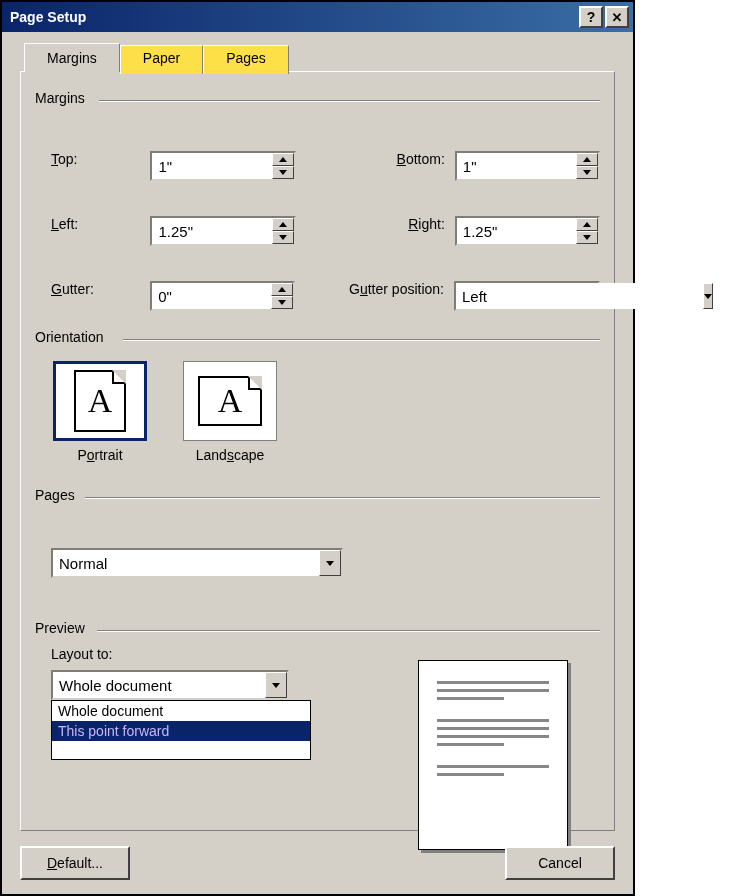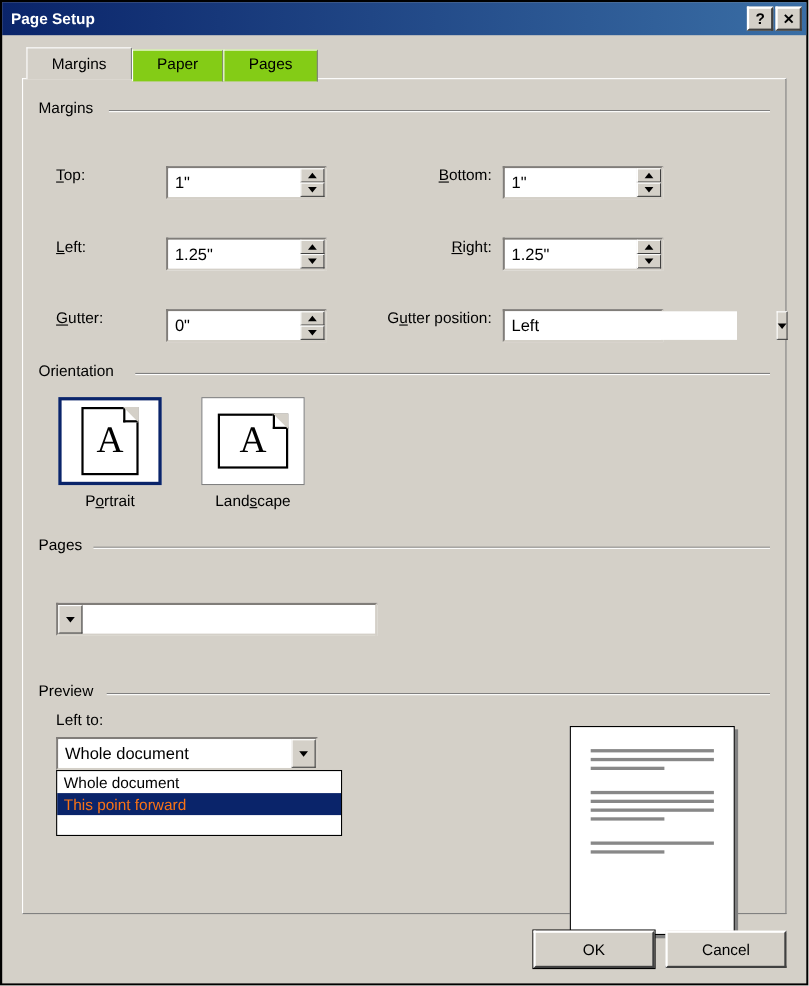--- a/index.html
+++ b/index.html
@@ -1,27 +1,27 @@
 <!DOCTYPE html>
 <html><head>
 <meta charset="utf-8">
 <style>
   * { box-sizing: border-box; font-family: Tahoma, Arial, sans-serif; font-size: 14px; }
   body { margin: 0; background: #fff; }
-  .window { width: 735px; height: 896px; border: 2px solid #000; background: #d4d0c8; position: relative; }
+  .window { width: 635px; height: 896px; border: 2px solid #000; background: #d4d0c8; position: relative; }
   .titlebar { height: 30px; background: linear-gradient(to right, #0a246a, #3a6ea5); color: #fff; display: flex; align-items: center; padding: 0 4px 0 8px; font-weight: bold; }
   .titlebar-text { flex: 1; }
   .titlebtn { width: 24px; height: 22px; margin-left: 2px; background: #d4d0c8; border: 2px solid; border-color: #fff #404040 #404040 #fff; display: flex; align-items: center; justify-content: center; font-family: Arial; font-size: 13px; font-weight: bold; color: #000; cursor: default; }
   .helpq { font-weight: bold; }
   .closex { font-family: Arial; font-weight: bold; font-size: 13px; }
   
   .body { padding: 10px 18px 12px 18px; position: relative; height: calc(100% - 30px); }
   
   .tabs { display: flex; position: relative; z-index: 2; margin-left: 4px; }
-  .tab { padding: 6px 22px; background: #84cc16; border: 1px solid #808080; border-top: 1px solid #fff; border-left: 1px solid #fff; border-bottom: none; position: relative; top: 1px; margin-right: 0px; cursor: default; }
+  .tab { padding: 6px 22px; background: #fde047; border: 1px solid #808080; border-top: 1px solid #fff; border-left: 1px solid #fff; border-bottom: none; position: relative; top: 1px; margin-right: 0px; cursor: default; }
   .tab.active { background: #d4d0c8; z-index: 3; }
   .tab:not(.active) { top: 3px; padding-top: 4px; }
   .tabpanel { border: 1px solid; border-color: #fff #808080 #808080 #fff; padding: 14px 14px 10px 14px; position: relative; }
   
   .fieldset { border: none; position: relative; margin: 4px 0 18px 0; padding: 0; }
   .fieldset-label { position: relative; background: #d4d0c8; }
   .fieldset-line { position: absolute; top: 10px; height: 2px; right: 0; border-top: 1px solid #808080; border-bottom: 1px solid #fff; }
   .fieldset-content { padding: 10px 0 0 16px; }
   
   .row { display: flex; margin-bottom: 12px; margin-top: 35px; }
@@ -46,21 +46,21 @@
   .orient-box.selected { border: 3px solid #0a246a; }
   .pageicon { width: 52px; height: 62px; background: #fff; border: 2px solid #000; position: relative; display: flex; align-items: center; justify-content: center; }
   .pageicon.landscape { width: 64px; height: 50px; }
   .foldcorner { position: absolute; top: -2px; right: -2px; width: 14px; height: 14px; background: #fff; border-left: 2px solid #000; border-bottom: 2px solid #000; }
   .foldtri { position: absolute; top: -2px; right: -2px; width: 0; height: 0; border-top: 14px solid #d4d0c8; border-left: 14px solid transparent; }
   .letterA { font-family: "Times New Roman", serif; font-size: 34px; }
   
   .dropdown-open { position: relative; }
   .dropdown-list { position: absolute; left: 0; top: 30px; width: 260px; background: #fff; border: 1px solid #000; z-index: 10; }
   .dropdown-item { padding: 2px 6px; cursor: default; }
-  .dropdown-item.highlight { background: #0a246a; color: #f97316; }
+  .dropdown-item.highlight { background: #0a246a; color: #c4b5fd; }
   
   .preview-page { width: 150px; height: 190px; background: #fff; border: 1px solid #000; box-shadow: 3px 3px 0 #808080; padding: 20px 18px; position: absolute; right: 32px; top: 24px; }
   .preview-page .pline { height: 3px; background: #888; margin-bottom: 5px; }
   .preview-page .pline.short { width: 60%; }
   .preview-page .pgap { height: 14px; }
   
   .btnrow { display: flex; position: absolute; bottom: 14px; left: 18px; right: 18px; }
   .btn { height: 34px; padding: 0 18px; background: #d4d0c8; border: 2px solid; border-color: #fff #404040 #404040 #fff; cursor: default; display: flex; align-items: center; justify-content: center; min-width: 110px; }
   .btn.default { box-shadow: 0 0 0 1px #000; }
 </style>
@@ -195,35 +195,36 @@
           </div>
         </div>
       </div>
 
       <div class="fieldset">
         <span class="fieldset-label">Pages</span>
         <div class="fieldset-line" style="left: 50px;"></div>
         <div class="fieldset-content">
           <div class="row">
             <div class="combo" style="width: 292px;">
+              <input readonly="" value="Normal" style="">
               <div class="combobtn">
                   <div class="arrow-down"></div>
                 </div>
             </div>
           </div>
         </div>
       </div>
 
       <div style="height: 20px;"></div>
 
       <div class="fieldset" style="position: relative; min-height: 220px;">
         <span class="fieldset-label">Preview</span>
         <div class="fieldset-line" style="left: 62px;"></div>
         <div class="fieldset-content" style="position: relative;">
-          <div style="margin-bottom:8px;">Left to:</div>
+          <div style="margin-bottom:8px;">Layout to:</div>
           <div class="dropdown-open">
             <div class="combo" style="width: 238px;">
               <input readonly="" value="Whole document" style="">
               <div class="combobtn">
                   <div class="arrow-down"></div>
                 </div>
             </div>
             <div class="dropdown-list">
               <div class="dropdown-item">Whole document</div>
               <div class="dropdown-item highlight">This point forward</div>
@@ -243,18 +244,20 @@
             <div class="pgap"></div>
             <div class="pline"></div>
               <div class="pline short"></div>
           </div>
         </div>
       </div>
 
     </div>
 
     <div class="btnrow">
+      <div class="btn">
+          <span><span class="u">D</span>efault...</span>
+        </div>
       <div style="flex:1"></div>
-      <div class="btn default" style="margin-right:10px;">OK</div>
       <div class="btn">Cancel</div>
     </div>
   </div>
 </div>
 
 </body></html>

